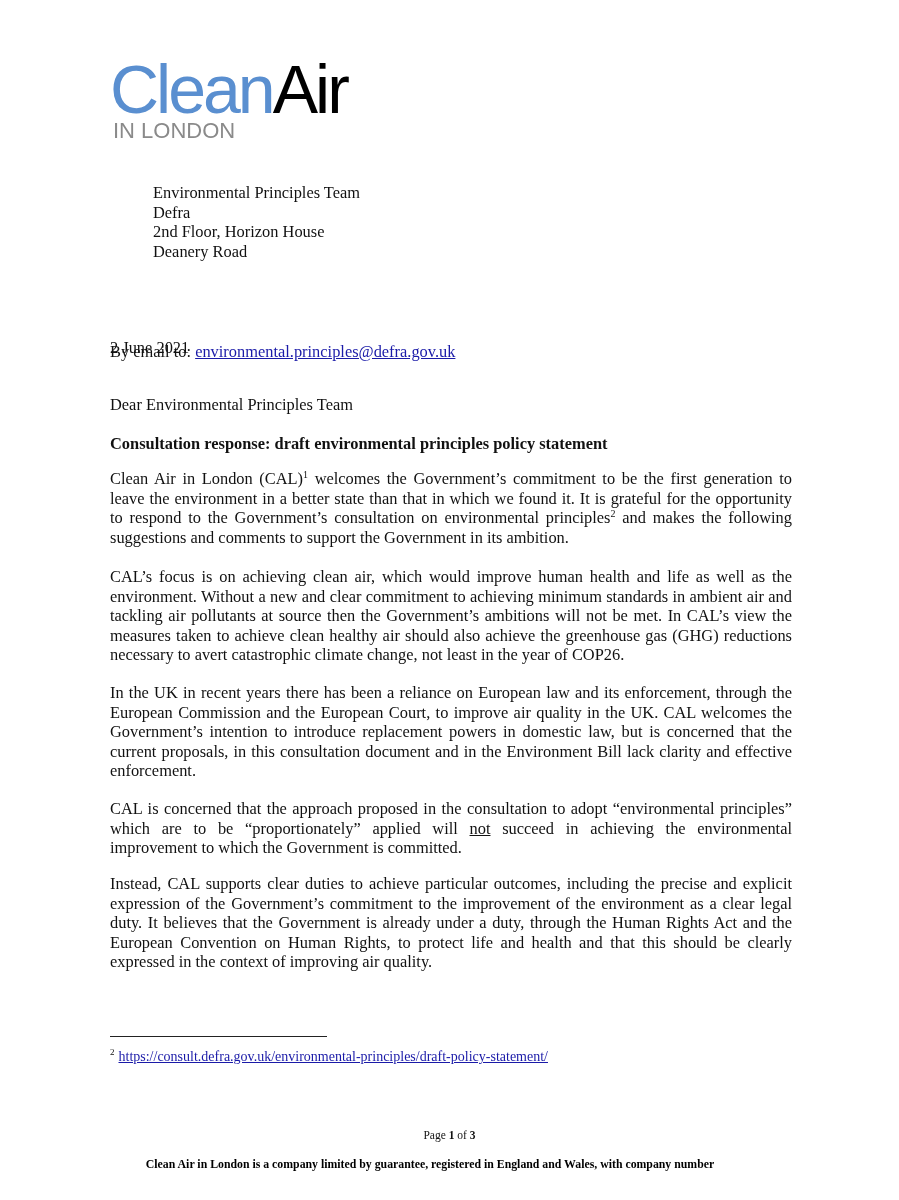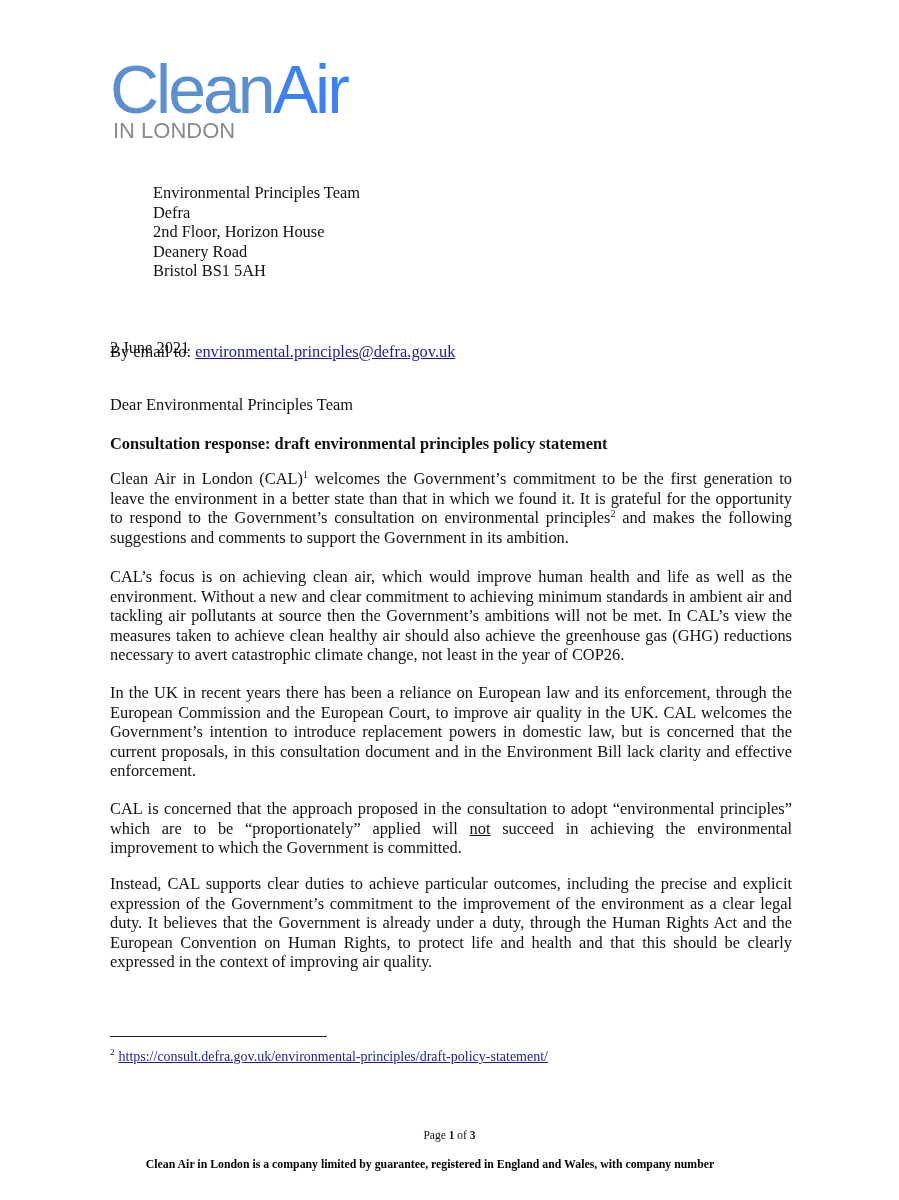--- a/index.html
+++ b/index.html
@@ -2,21 +2,21 @@
 <html><head>
 <meta charset="utf-8">
 <style>
   html, body { margin: 0; padding: 0; background: #ffffff; }
   body { width: 899px; height: 1200px; position: relative; overflow: hidden;
          font-family: "Liberation Serif", "DejaVu Serif", serif; color: #111; }
   .logo { position: absolute; left: 110px; top: 58px; }
   .logo-main { font-family: "Liberation Sans", "DejaVu Sans", sans-serif; font-size: 68px;
                line-height: 62px; letter-spacing: -3px; white-space: nowrap; }
   .logo-clean { color: #5a8fd0; }
-  .logo-air { color: #3b82f6; }
+  .logo-air { color: #000000; }
   .logo-sub { font-family: "Liberation Sans", "DejaVu Sans", sans-serif; font-size: 22px;
               color: #8a8a8a; margin-left: 3px; margin-top: -2px; letter-spacing: 0px; }
   .text { position: absolute; left: 110px; width: 682px; font-size: 16.4px; line-height: 19.6px; }
   .addr div { white-space: nowrap; margin-left: 43px; }
   .link { color: #1a1aa8; text-decoration: underline; }
   .para { text-align: justify; }
   .subject { font-weight: bold; }
   .footnote-rule { position: absolute; left: 110px; top: 1036px; width: 217px; border-top: 1px solid #222; }
   .footnotes { position: absolute; left: 110px; top: 1044px; font-size: 14px; line-height: 17px; }
   .footnotes sup { font-size: 9px; margin-right: 4px; }
@@ -34,21 +34,20 @@
 <div class="logo">
   <div class="logo-main"><span class="logo-clean">Clean</span><span class="logo-air">Air</span></div>
   <div class="logo-sub">IN LONDON</div>
 </div>
 
 <div class="text addr" style="top:183px;">
   <div>Environmental Principles Team</div>
   <div>Defra</div>
   <div>2nd Floor, Horizon House</div>
   <div>Deanery Road</div>
-  <div>Bristol BS1 5AH</div>
 </div>
 
 <div class="text" style="top:299px;margin-top:43px;">
   <span>By email to: </span><a class="link">environmental.principles@defra.gov.uk</a>
 </div>
 
 <div class="text" style="top:338px;">2 June 2021</div>
 
 <div class="text" style="top:395px;">Dear Environmental Principles Team</div>
 

